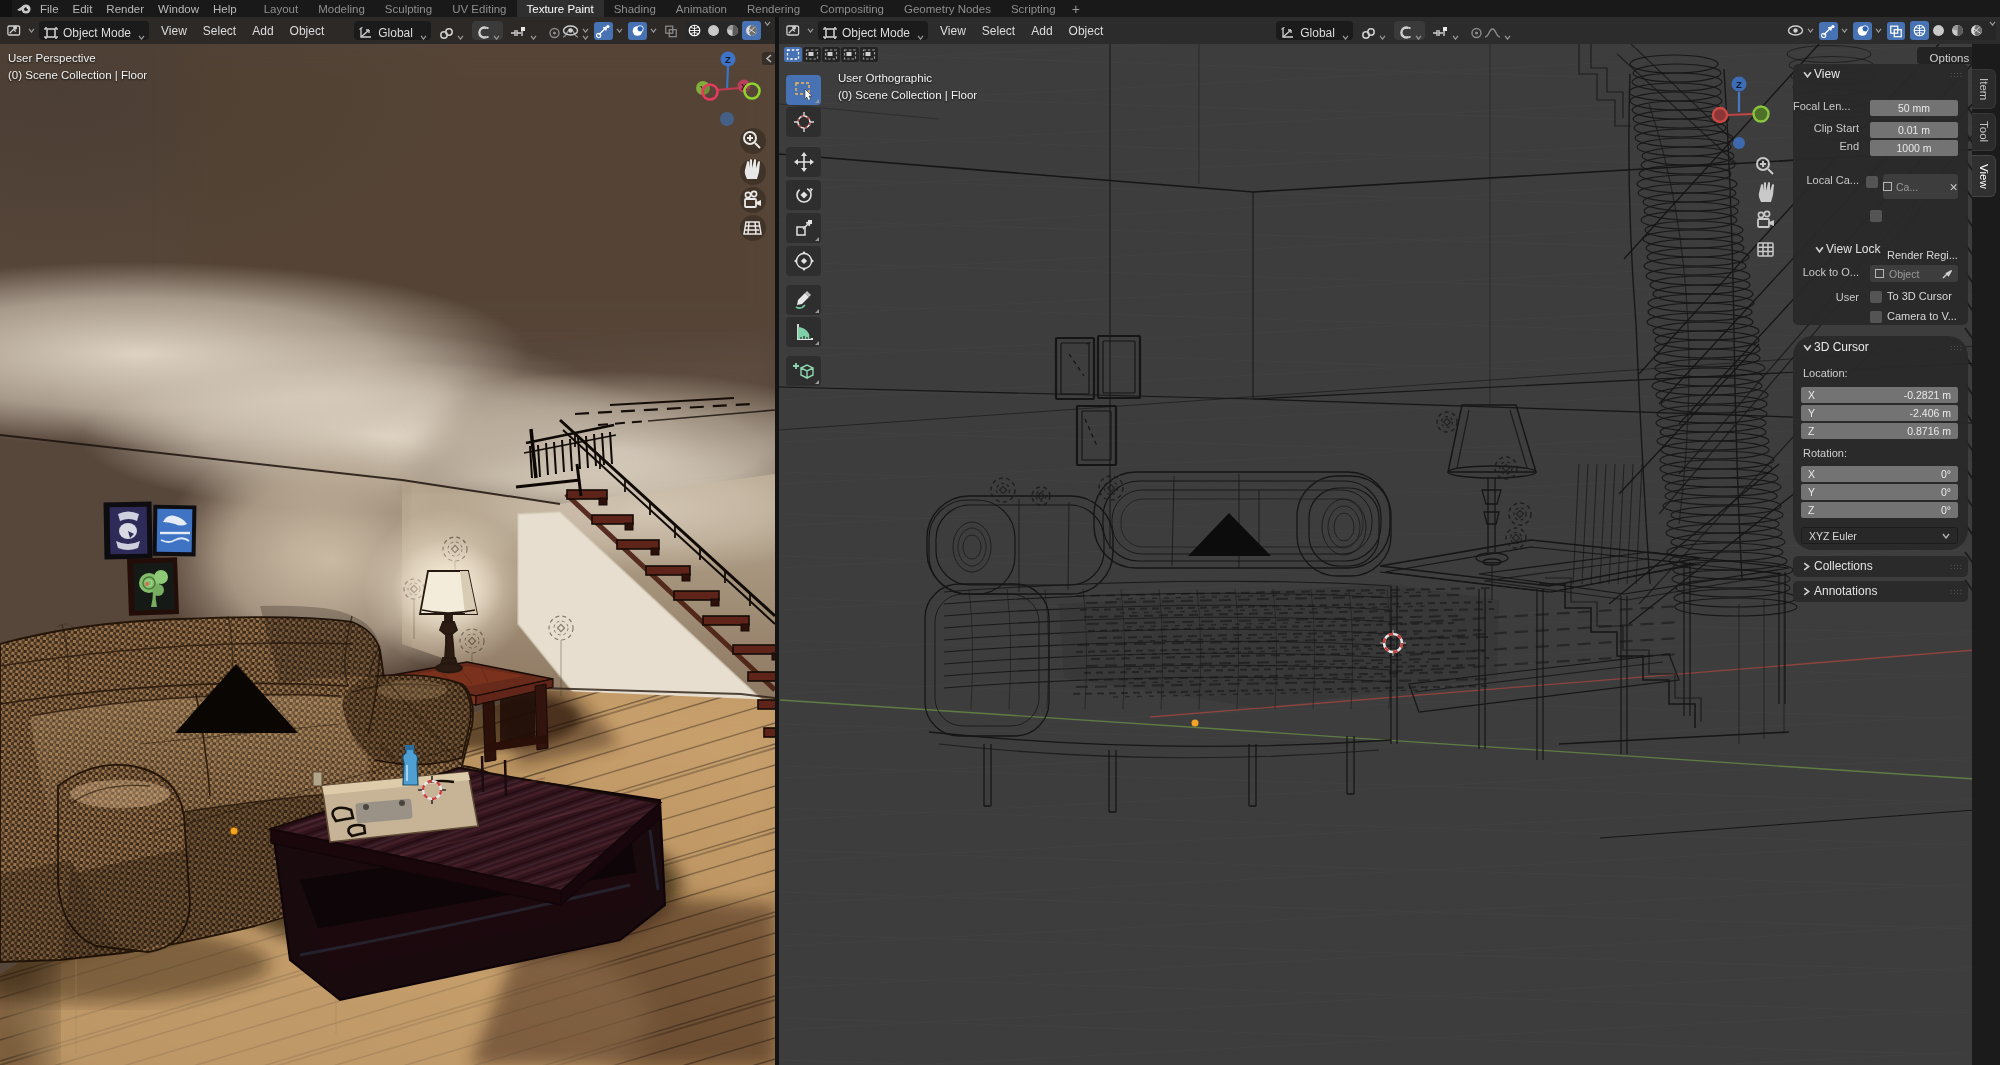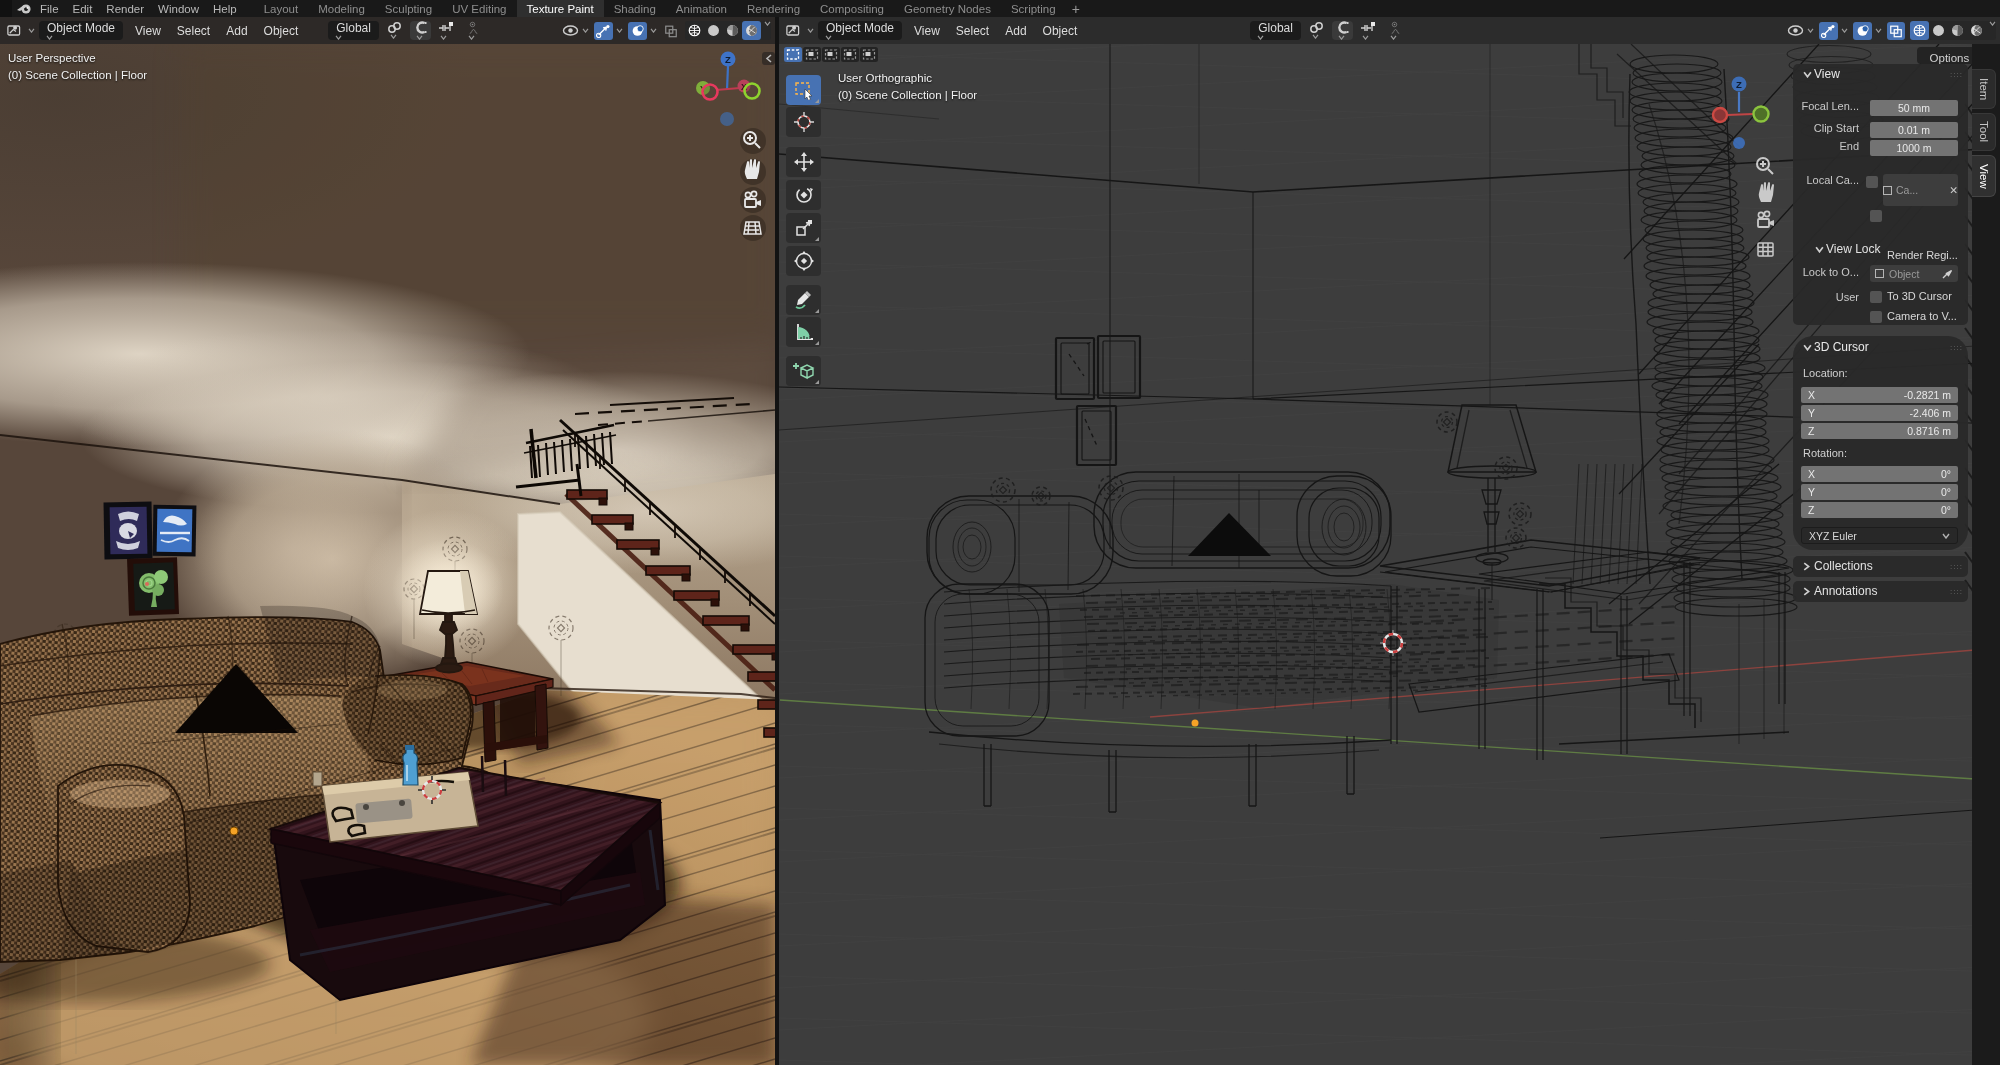--- a/index.html
+++ b/index.html
@@ -3,21 +3,21 @@
 <style>
 *{margin:0;padding:0;box-sizing:border-box;}
 html,body{width:2000px;height:1065px;overflow:hidden;background:#111;font-family:"Liberation Sans",sans-serif;}
 #topbar{position:absolute;left:12px;top:0;width:2000px;height:17px;background:#191919;display:flex;align-items:center;font-size:11.5px;color:#b9b9b9;}
 #topbar .menu{margin:0 7px;white-space:nowrap;}
 #topbar .tab{padding:1px 10px;height:17px;line-height:16px;color:#8e8e8e;white-space:nowrap;}
 #topbar .tab.act{background:#2f2f2f;color:#fdfdfd;}
 .vhead{position:absolute;top:17px;height:27px;display:flex;align-items:center;font-size:12px;color:#dcdcdc;}
 #lhead{left:0;width:775px;background:#2d2927;}
 #rhead{left:779px;width:1221px;background:#2c2c2c;}
-.pill{background:#1b1b1b;border-radius:4px;height:19px;display:flex;align-items:flex-start;padding:0 4px;margin:0 2px;white-space:nowrap;flex-shrink:0;flex-direction:column;}
+.pill{background:#1b1b1b;border-radius:4px;height:19px;display:flex;align-items:flex-end;padding:0 4px;margin:0 2px;white-space:nowrap;flex-shrink:0;}
 .hm{margin:0 8px;white-space:nowrap;flex-shrink:0;}
 .crt{width:7px;height:5px;margin-left:3px;display:inline-block;flex-shrink:0;}
 #lview{position:absolute;left:0;top:44px;width:775px;height:1021px;overflow:hidden;}
 #divider{position:absolute;left:775px;top:17px;width:4px;height:1048px;background:#131313;}
 #rview{position:absolute;left:779px;top:44px;width:1221px;height:1021px;overflow:hidden;background:#3d3d3d;}
 .ovtext{position:absolute;color:#f2f2f2;font-size:11.5px;text-shadow:0 1px 2px rgba(0,0,0,.8);white-space:nowrap;}
 .tbtn{position:absolute;left:7px;width:35px;height:30px;background:#2e2e2e;border-radius:4px;display:flex;align-items:center;justify-content:center;}
 .tbtn.act{background:#4772b3;}
 .panelblk{position:absolute;left:1014px;width:175px;background:rgba(41,41,41,.95);border-radius:5px;color:#d4d4d4;font-size:11px;}
 .prow{position:absolute;display:flex;align-items:center;}
@@ -1168,37 +1168,37 @@
     <div class="ovtext" style="left:59px;top:28px;">User Orthographic</div>
     <div class="ovtext" style="left:59px;top:45px;">(0) Scene Collection | Floor</div>
     <div style="position:absolute;left:1138px;top:3px;width:76px;height:17px;background:#232323;border-radius:4px;color:#d3d3d3;font-size:11.5px;display:flex;align-items:flex-end;justify-content:center;">Options&nbsp;<svg width="8" height="6" viewBox="0 0 8 6">
         <path d="M1,1 L4,5 L7,1" stroke="#b0b0b0" stroke-width="1.4" fill="none"></path>
       </svg></div>
     <div class="panelblk" style="top:20px;height:261px;">
       <div class="prow" style="left:10px;top:3px;color:#e8e8e8;font-size:12px;"><svg width="9" height="7" viewBox="0 0 8 6" style="margin-right:2px;">
           <path d="M1,1 L4,5 L7,1" stroke="#cfcfcf" stroke-width="1.5" fill="none"></path>
         </svg>View</div>
       <span class="grip" style="top:6px;">::::</span>
-      <div class="prow" style="left:0;top:36px;width:66px;justify-content:flex-end;">
+      <div class="prow" style="left:0;top:36px;width:66px;justify-content:flex-start;">
         <span class="plabel">Focal Len...</span>
       </div>
       <div class="pfield" style="position:absolute;left:77px;top:36px;width:88px;height:16px;">50 mm</div>
       <div class="prow" style="left:0;top:58px;width:66px;justify-content:flex-end;">
         <span class="plabel">Clip Start</span>
       </div>
       <div class="pfield" style="position:absolute;left:77px;top:58px;width:88px;height:16px;">0.01 m</div>
       <div class="prow" style="left:0;top:76px;width:66px;justify-content:flex-end;">
         <span class="plabel">End</span>
       </div>
       <div class="pfield" style="position:absolute;left:77px;top:76px;width:88px;height:16px;">1000 m</div>
       <div class="prow" style="left:0;top:110px;width:66px;justify-content:flex-end;">
         <span class="plabel">Local Ca...</span>
       </div>
       <div class="chk" style="position:absolute;left:73px;top:112px;"></div>
-      <div class="pfield2" style="position:absolute;left:90px;top:110px;width:75px;height:32px;background:#3d3d3d;color:#9a9a9a;padding:0 0;"><span style="display:inline-block;width:9px;height:9px;border:1.5px solid #b5b5b5;margin-right:4px;"></span>Ca... <span style="margin-left:auto;color:#c9c9c9;">✕</span></div>
+      <div class="pfield2" style="position:absolute;left:90px;top:110px;width:75px;height:25px;background:#3d3d3d;color:#9a9a9a;padding:0 0;"><span style="display:inline-block;width:9px;height:9px;border:1.5px solid #b5b5b5;margin-right:4px;"></span>Ca... <span style="margin-left:auto;color:#c9c9c9;">✕</span></div>
       <div class="chk" style="position:absolute;left:77px;top:146px;"></div>
       <div class="prow" style="left:94px;top:145px;color:#d8d8d8;margin-top:40px;">Render Regi...</div>
       <div class="prow" style="left:22px;top:178px;color:#e2e2e2;font-size:12px;"><svg width="9" height="7" viewBox="0 0 8 6" style="margin-right:2px;">
           <path d="M1,1 L4,5 L7,1" stroke="#cfcfcf" stroke-width="1.5" fill="none"></path>
         </svg>View Lock</div>
       <div class="prow" style="left:0;top:202px;width:66px;justify-content:flex-end;">
         <span class="plabel">Lock to O...</span>
       </div>
       <div class="pfield2" style="position:absolute;left:77px;top:201px;width:88px;height:17px;background:#3d3d3d;color:#9a9a9a;padding:0 5px;"><span style="display:inline-block;width:9px;height:9px;border:1.5px solid #b5b5b5;margin-right:5px;"></span>Object<svg width="12" height="12" viewBox="0 0 12 12" style="margin-left:auto;">
           <path d="M2,10 l4,-4 M6,6 l1.5,1.5 3,-5 -5,3 z" stroke="#d0d0d0" stroke-width="1.4" fill="#d0d0d0"></path>

